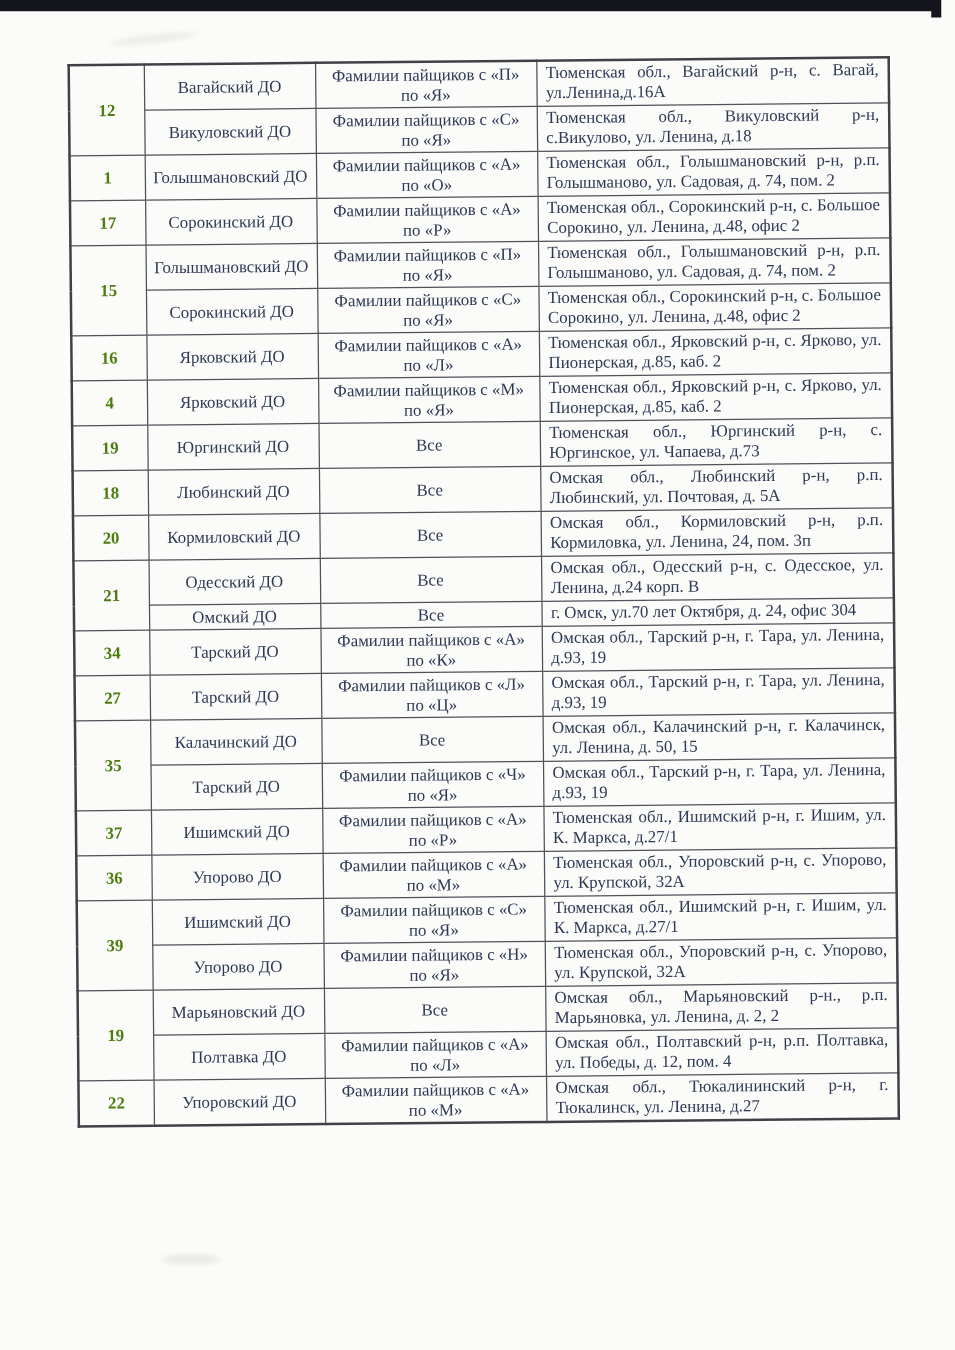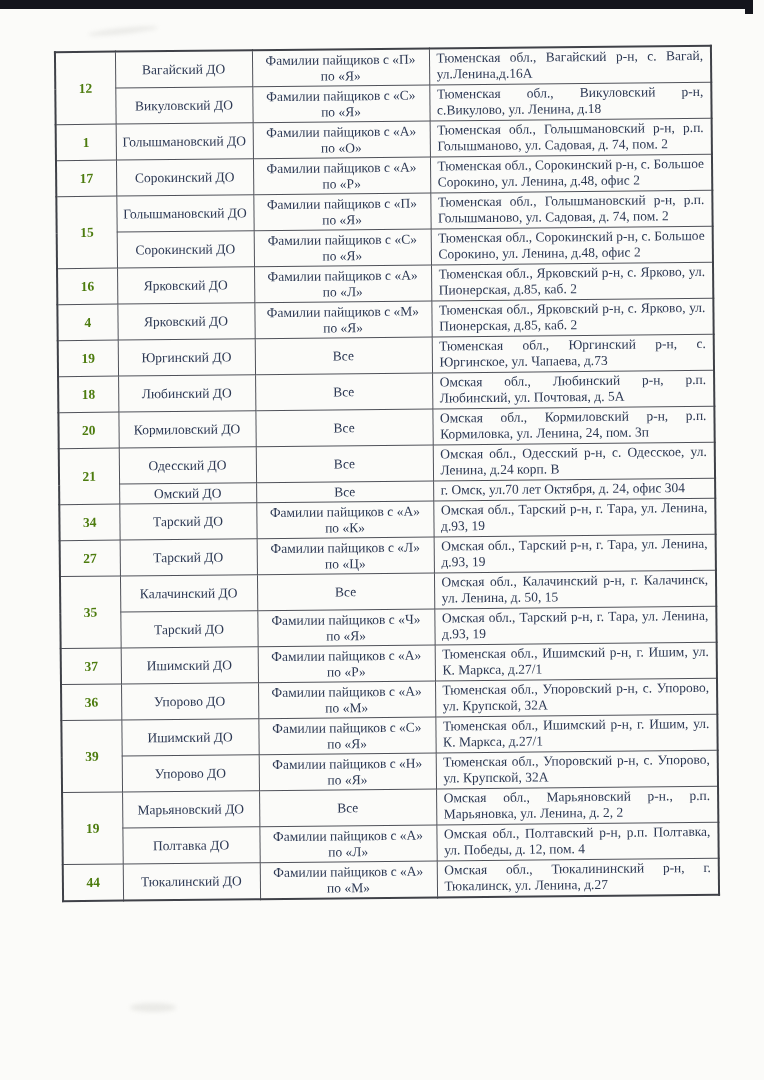--- a/index.html
+++ b/index.html
@@ -232,20 +232,20 @@
           <td class="col-office">Марьяновский ДО</td>
           <td class="col-fam">Все</td>
           <td class="col-addr">Омская обл., Марьяновский р-н., р.п. Марьяновка, ул. Ленина, д. 2, 2</td>
         </tr>
         <tr>
           <td class="col-office">Полтавка ДО</td>
           <td class="col-fam">Фамилии пайщиков с «А» по «Л»</td>
           <td class="col-addr">Омская обл., Полтавский р-н, р.п. Полтавка, ул. Победы, д. 12, пом. 4</td>
         </tr>
         <tr>
-          <td class="col-num" rowspan="1">44</td>
-          <td class="col-office">Тюкалинский ДО</td>
+          <td class="col-num" rowspan="1">22</td>
+          <td class="col-office">Упоровский ДО</td>
           <td class="col-fam">Фамилии пайщиков с «А» по «М»</td>
           <td class="col-addr">Омская обл., Тюкалининский р-н, г. Тюкалинск, ул. Ленина, д.27</td>
         </tr>
       </tbody>
   </table>
 </div>
 
 </body></html>

